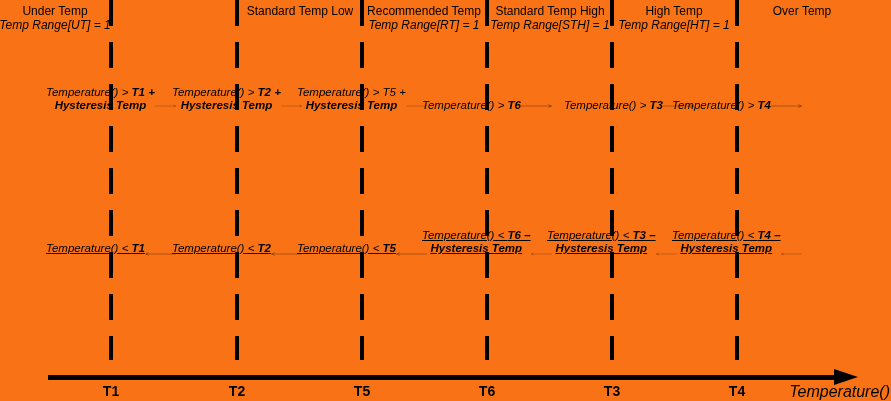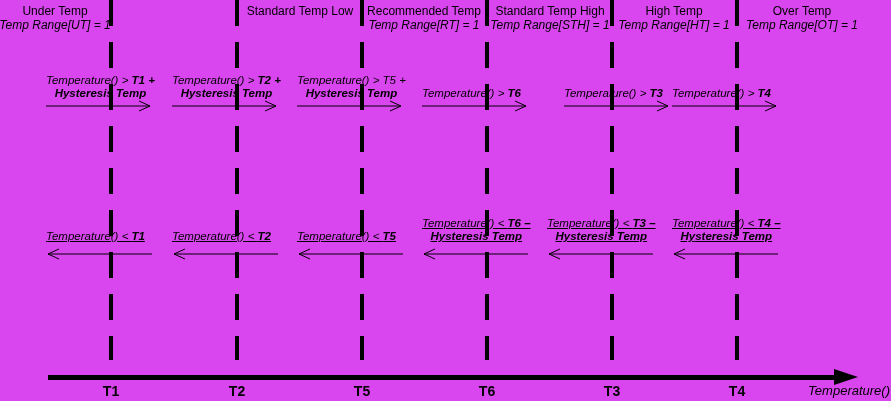--- a/index.html
+++ b/index.html
@@ -1,34 +1,34 @@
 <!DOCTYPE html>
 <html><head>
 <meta charset="utf-8">
 <style>
   html,body{margin:0;padding:0;background:#fff;}
   .canvas{
-    position:relative;width:891px;height:401px;background:#d946ef;
+    position:relative;width:891px;height:401px;background:#f97316;
     font-family:"Liberation Sans", sans-serif;color:#000;overflow:hidden;
   }
   
   .vline{
     position:absolute;top:0;width:4px;height:360px;
     background:repeating-linear-gradient(180deg,#000 0 26px,transparent 26px 42px);
   }
   
   .region{
     position:absolute;top:4px;width:140px;text-align:center;
     font-size:12px;line-height:14px;
   }
   .region .cond{font-style:italic;}
   
   .trans{
-    position:absolute;width:130px;display:flex;flex-direction:column;
-    align-items:flex-start;justify-content:flex-end;
+    position:absolute;width:130px;display:flex;flex-direction:row;
+    align-items:flex-end;justify-content:flex-end;
   }
   .trans.up{top:60px;height:52px;}
   .trans.down{top:204px;height:56px;}
   .tlabel{
     font-size:11.5px;line-height:13px;font-style:italic;text-align:center;
     white-space:nowrap;
   }
   .trans.down .tlabel{margin-bottom:5px;text-decoration:underline;}
   .tlabel b{font-weight:bold;}
   .thr-normal{font-weight:normal;}
@@ -38,21 +38,21 @@
   .axis-head{
     position:absolute;left:834px;top:369px;width:0;height:0;
     border-left:24px solid #000;border-top:8px solid transparent;border-bottom:8px solid transparent;
   }
   .tick{
     position:absolute;top:383px;width:44px;text-align:center;
     font-size:14px;font-weight:bold;
   }
   .axis-label{
     position:absolute;left:758px;top:383px;width:132px;text-align:right;
-    font-size:13px;font-style:italic;
+    font-size:16px;font-style:italic;
   }
 </style>
 </head>
 <body>
 
 <div class="canvas">
 
   <div class="vline" style="left:109px"></div>
   <div class="vline" style="left:235px"></div>
   <div class="vline" style="left:360px"></div>
@@ -74,21 +74,20 @@
   <div class="region" style="left:480px">
     <div>Standard Temp High</div>
     <div class="cond">Temp Range[STH] = 1</div>
   </div>
   <div class="region" style="left:604px">
     <div>High Temp</div>
     <div class="cond">Temp Range[HT] = 1</div>
   </div>
   <div class="region" style="left:732px">
     <div>Over Temp</div>
-    <div class="cond">Temp Range[OT] = 1</div>
   </div>
 
   <div class="trans up" style="left:46px">
     <div class="tlabel">
       <span>Temperature() &gt; </span><b>T1 +</b>
       <div><b>Hysteresis Temp</b></div>
     </div>
     <svg class="arrow-svg" width="106" height="12" viewBox="0 0 106 12">
         <path d="M0 6 H104 M93 1 L104 6 L93 11" fill="none" stroke="#000" stroke-width="1"></path>
       </svg>

